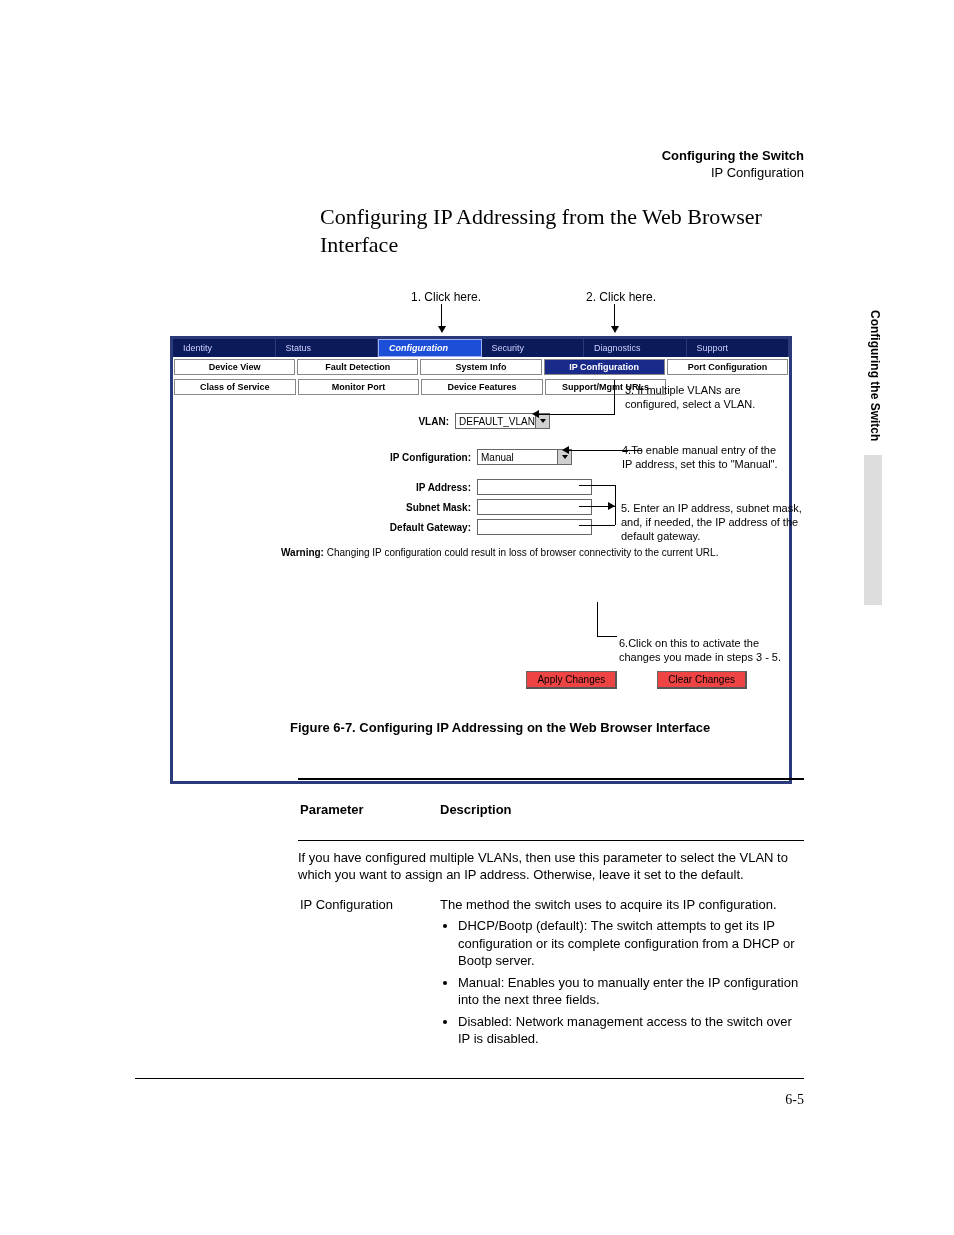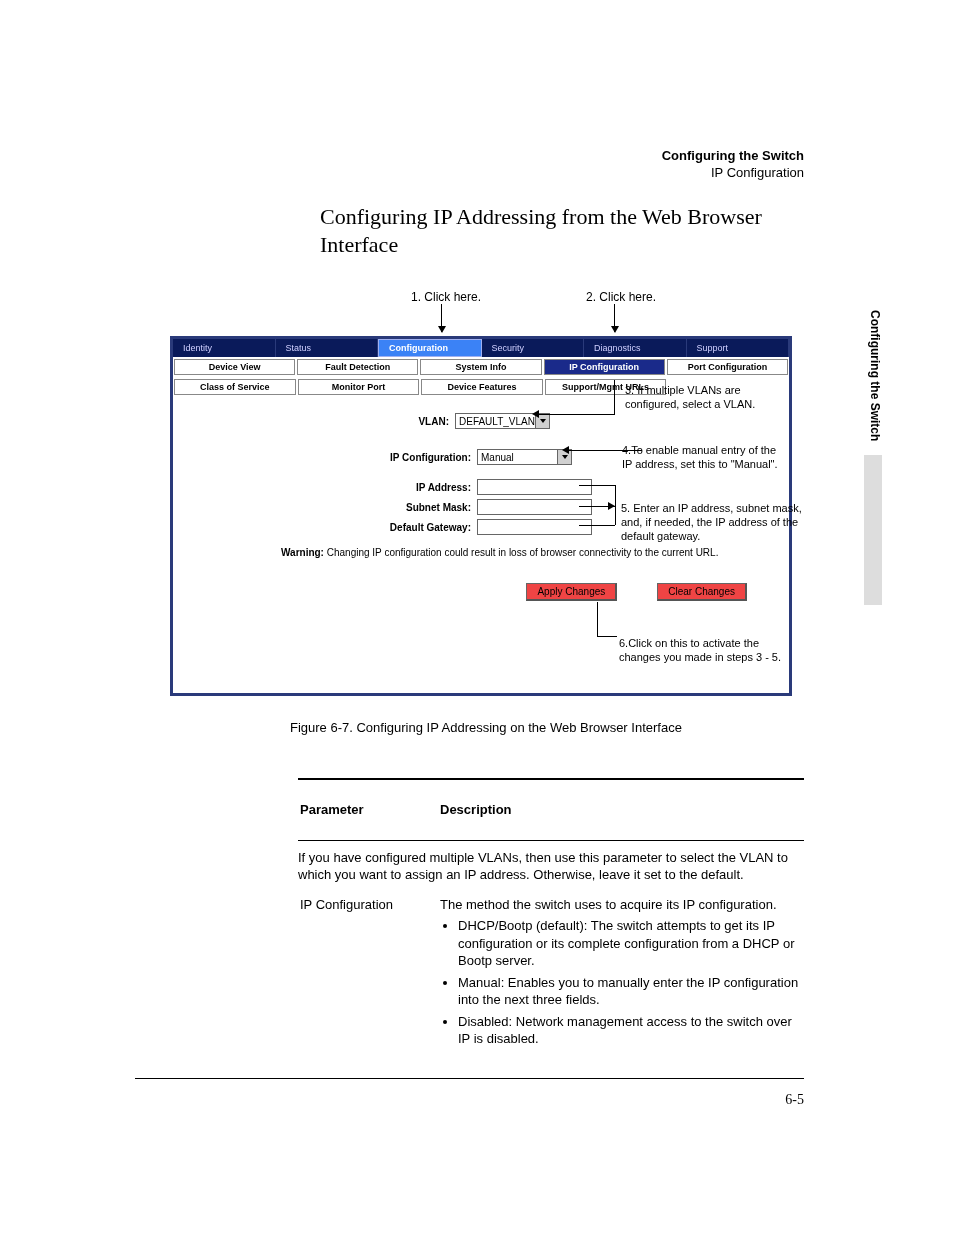--- a/index.html
+++ b/index.html
@@ -62,21 +62,21 @@
     left: -4px;
     border-left: 4px solid transparent;
     border-right: 4px solid transparent;
     border-top: 7px solid #000;
   }
   .browser-box {
     position: absolute;
     left: 0;
     top: 56px;
     width: 622px;
-    height: 360px;
+    height: 448px;
     border: 3px solid #2a3a7a;
     background: #fff;
     box-sizing: border-box;
   }
   .tabs {
     display: flex;
     background: #0a1a5a;
     height: 18px;
     font-family: Arial, Helvetica, sans-serif;
     font-size: 9px;
@@ -85,25 +85,26 @@
   }
   .tabs .tab {
     flex: 1;
     padding-left: 10px;
     border-right: 1px solid #2a3a7a;
     height: 100%;
     display: flex;
     align-items: center;
   }
   .tabs .tab.active {
-    background: #3b82f6;
+    background: #1d4ed8;
     border: 1px solid #a0b0f0;
     color: #fff;
     font-weight: bold;
     box-sizing: border-box;
+    font-style: italic;
   }
   .subtabs-row {
     display: flex;
     font-family: Arial, Helvetica, sans-serif;
     font-size: 9px;
     background: #fff;
   }
   .subtabs-row .stab {
     flex: 1;
     border: 1px solid #888;
@@ -193,21 +194,21 @@
   .vline { position:absolute; border-left:1px solid #000; width:0; }
   .arrow-r { position:absolute; width:0;height:0;border-top:4px solid transparent;border-bottom:4px solid transparent;border-left:7px solid #000; }
   .arrow-l { position:absolute; width:0;height:0;border-top:4px solid transparent;border-bottom:4px solid transparent;border-right:7px solid #000; }
 
   .fig-caption {
     position: absolute;
     left: 290px;
     top: 720px;
     font-family: Arial, Helvetica, sans-serif;
     font-size: 13px;
-    font-weight: normal;
+    font-weight: bold;
   }
   
   .param-table {
     position: absolute;
     left: 298px;
     top: 778px;
     width: 506px;
     font-family: Arial, Helvetica, sans-serif;
     font-size: 13px;
     line-height: 1.35;

